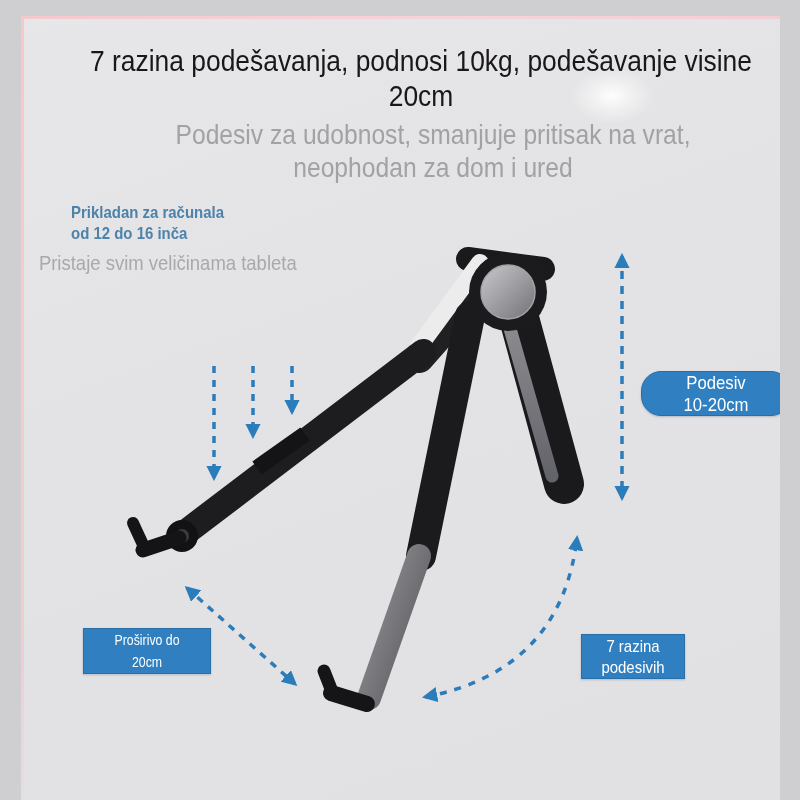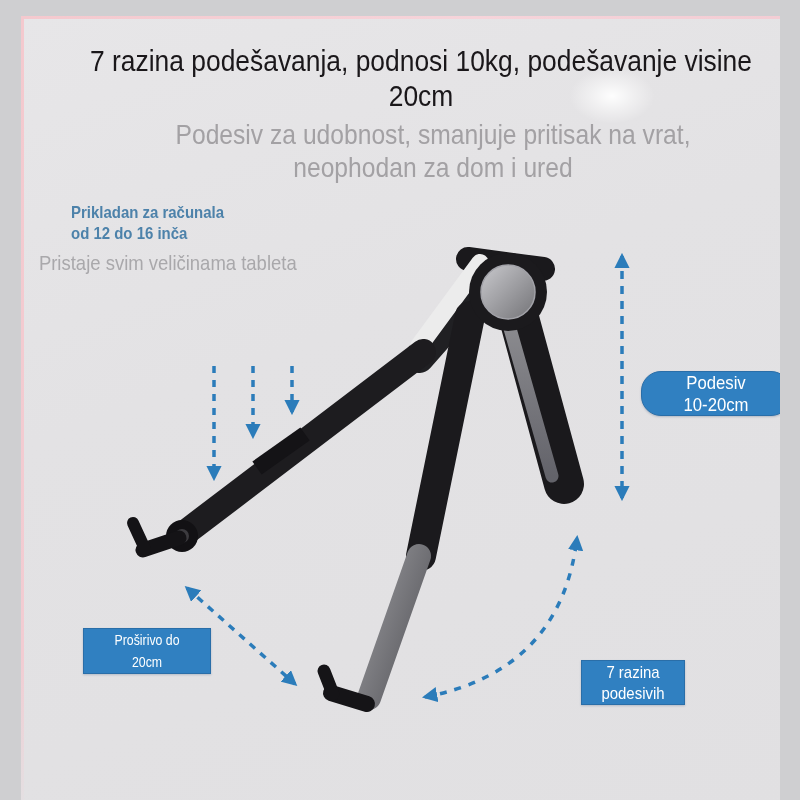--- a/index.html
+++ b/index.html
@@ -24,21 +24,21 @@
   .note-gray{position:absolute;left:6px;top:235px;width:320px;text-align:center;
     color:#a9a8ab;font-size:21px;font-weight:400;line-height:24px;}
 
   .badge{position:absolute;box-sizing:border-box;display:flex;flex-direction:column;
     justify-content:center;align-items:center;background:#3080c1;color:#fff;
     border:1px solid #2a6ea8;box-shadow:0 1px 2px rgba(40,70,110,0.25);}
   .badge .bl{width:100%;text-align:center;}
   .badge-max-load{left:170px;top:296px;width:146px;height:44px;font-size:15px;line-height:19px;}
   .badge-height{left:620px;top:355px;width:150px;height:45px;font-size:19px;line-height:22px;border-radius:20px;}
   .badge-extend{left:62px;top:612px;width:128px;height:46px;font-size:14px;line-height:22px;}
-  .badge-levels{left:560px;top:644px;width:104px;height:45px;font-size:17px;line-height:21px;}
+  .badge-levels{left:560px;top:618px;width:104px;height:45px;font-size:17px;line-height:21px;}
 
   .art{position:absolute;left:0;top:0;width:800px;height:800px;}
   .flare{position:absolute;left:548px;top:52px;width:86px;height:56px;
     background:radial-gradient(ellipse at center,rgba(255,255,255,0.95) 0%,rgba(255,255,255,0.45) 35%,rgba(255,255,255,0) 70%);
     pointer-events:none;}
 </style>
 </head>
 <body>
 
 <div class="canvas">

